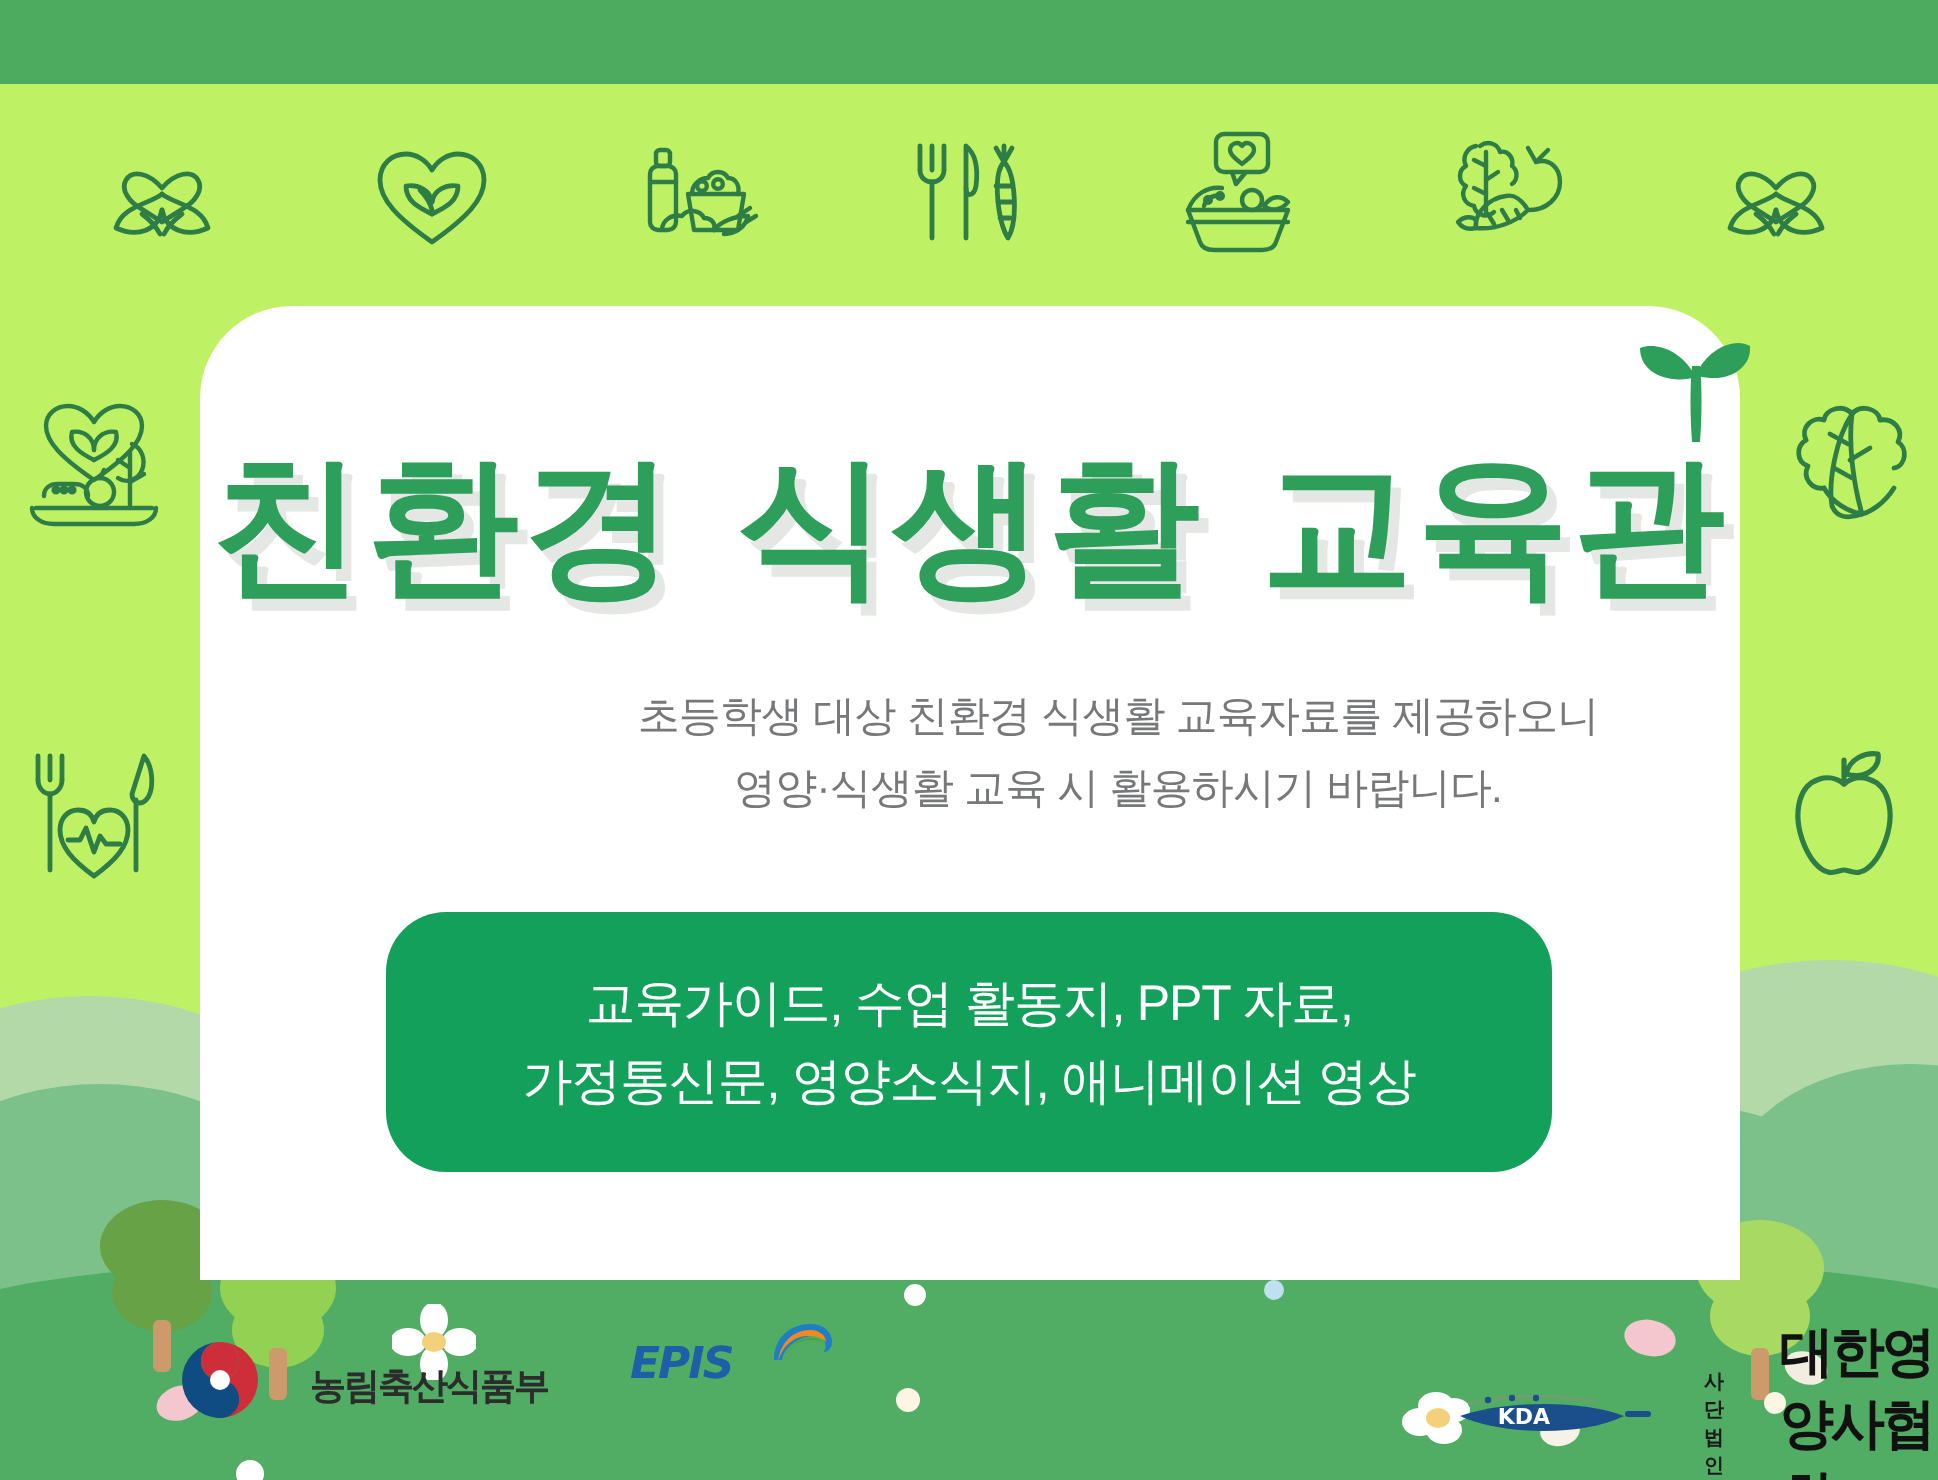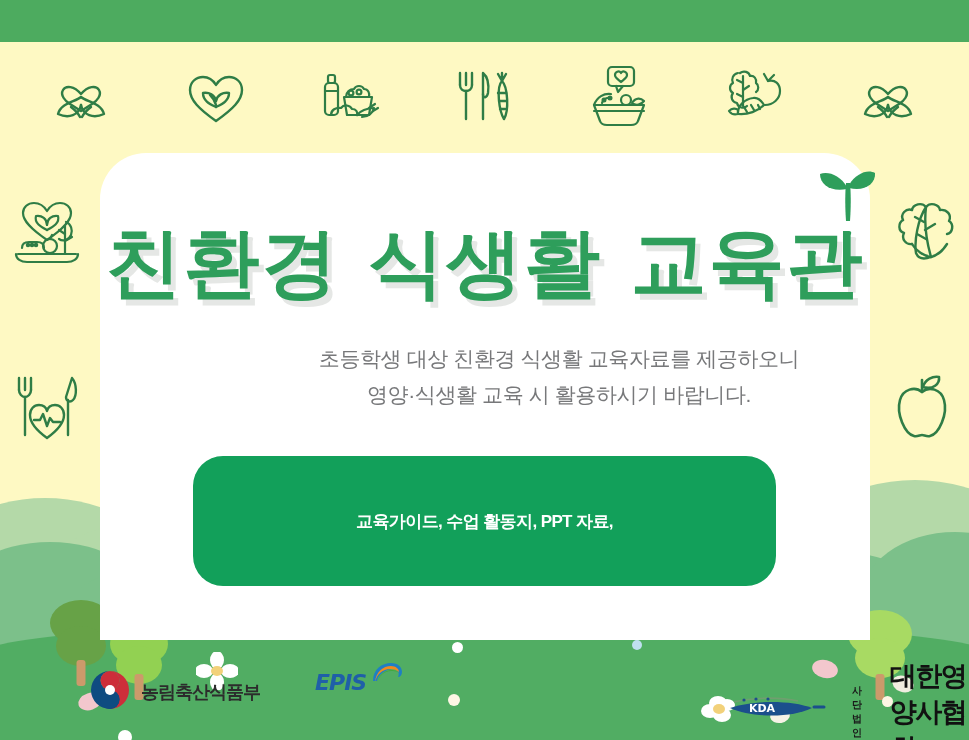--- a/index.html
+++ b/index.html
@@ -5,21 +5,21 @@
   * { margin:0; padding:0; box-sizing:border-box; }
   body {
     width:969px; height:740px;
     font-family:"Liberation Sans", sans-serif;
     background:#ffffff;
     overflow:hidden;
   }
   #banner {
     position:relative;
     width:969px; height:740px;
-    background:#fef9c3;
+    background:#bef264;
     overflow:hidden;
   }
 
   
   .top-band {
     position:absolute; left:0; top:0;
     width:969px; height:42px;
     background:#4dab5f;
   }
 
@@ -107,30 +107,30 @@
   .greenbox {
     position:absolute; left:93px; top:303px;
     width:583px; height:130px;
     background:#12a05a;
     border-radius:30px;
     display:flex; flex-direction:column;
     align-items:center; justify-content:center;
     gap:6px;
   }
   .greenbox div {
-    color:#ffffff; font-size:17px; font-weight:bold;
+    color:#ffffff; font-size:25px; font-weight:normal;
     letter-spacing:-0.6px; white-space:nowrap;
   }
 
   
   .logos {
     position:absolute; left:0; bottom:14px;
     width:969px; height:70px;
   }
-  .logo { position:absolute; display:flex; align-items:center; gap:9px; }
+  .logo { position:absolute; display:flex; align-items:center; gap:23px; }
   .logo-text {
     font-size:18px; font-weight:bold; color:#2c2c2c;
     letter-spacing:-1px; white-space:nowrap;
   }
   .logo-mafra { left:88px;  top:12px; }
   .logo-epis  { left:315px; top:14px; }
   .logo-kda   { left:700px; top:2px;  gap:2px; }
   .epis-word {
     font-family:"DejaVu Sans", sans-serif;
     font-size:22px; font-weight:bold; font-style:italic;
@@ -358,20 +358,21 @@
       </span>
     </div>
 
     <div class="subtitle">
       <div>초등학생 대상 친환경 식생활 교육자료를 제공하오니</div>
       <div>영양·식생활 교육 시 활용하시기 바랍니다.</div>
     </div>
 
     <div class="greenbox">
       <div>교육가이드, 수업 활동지, PPT 자료,</div>
+      <div>가정통신문, 영양소식지, 애니메이션 영상</div>
     </div>
   </div>
 
   <div class="logos">
 
     <div class="logo logo-mafra">
       <span>
         <svg width="44" height="44" viewBox="0 0 44 44">
           <path d="M22 3 a19 19 0 0 1 0 38 a9.5 9.5 0 0 1 0-19 a9.5 9.5 0 0 0 0-19z" fill="#cd2e3a"></path>
           <path d="M22 3 a19 19 0 0 0 0 38 a9.5 9.5 0 0 0 0-19 a9.5 9.5 0 0 1 0-19z" fill="#0f4c81"></path>

